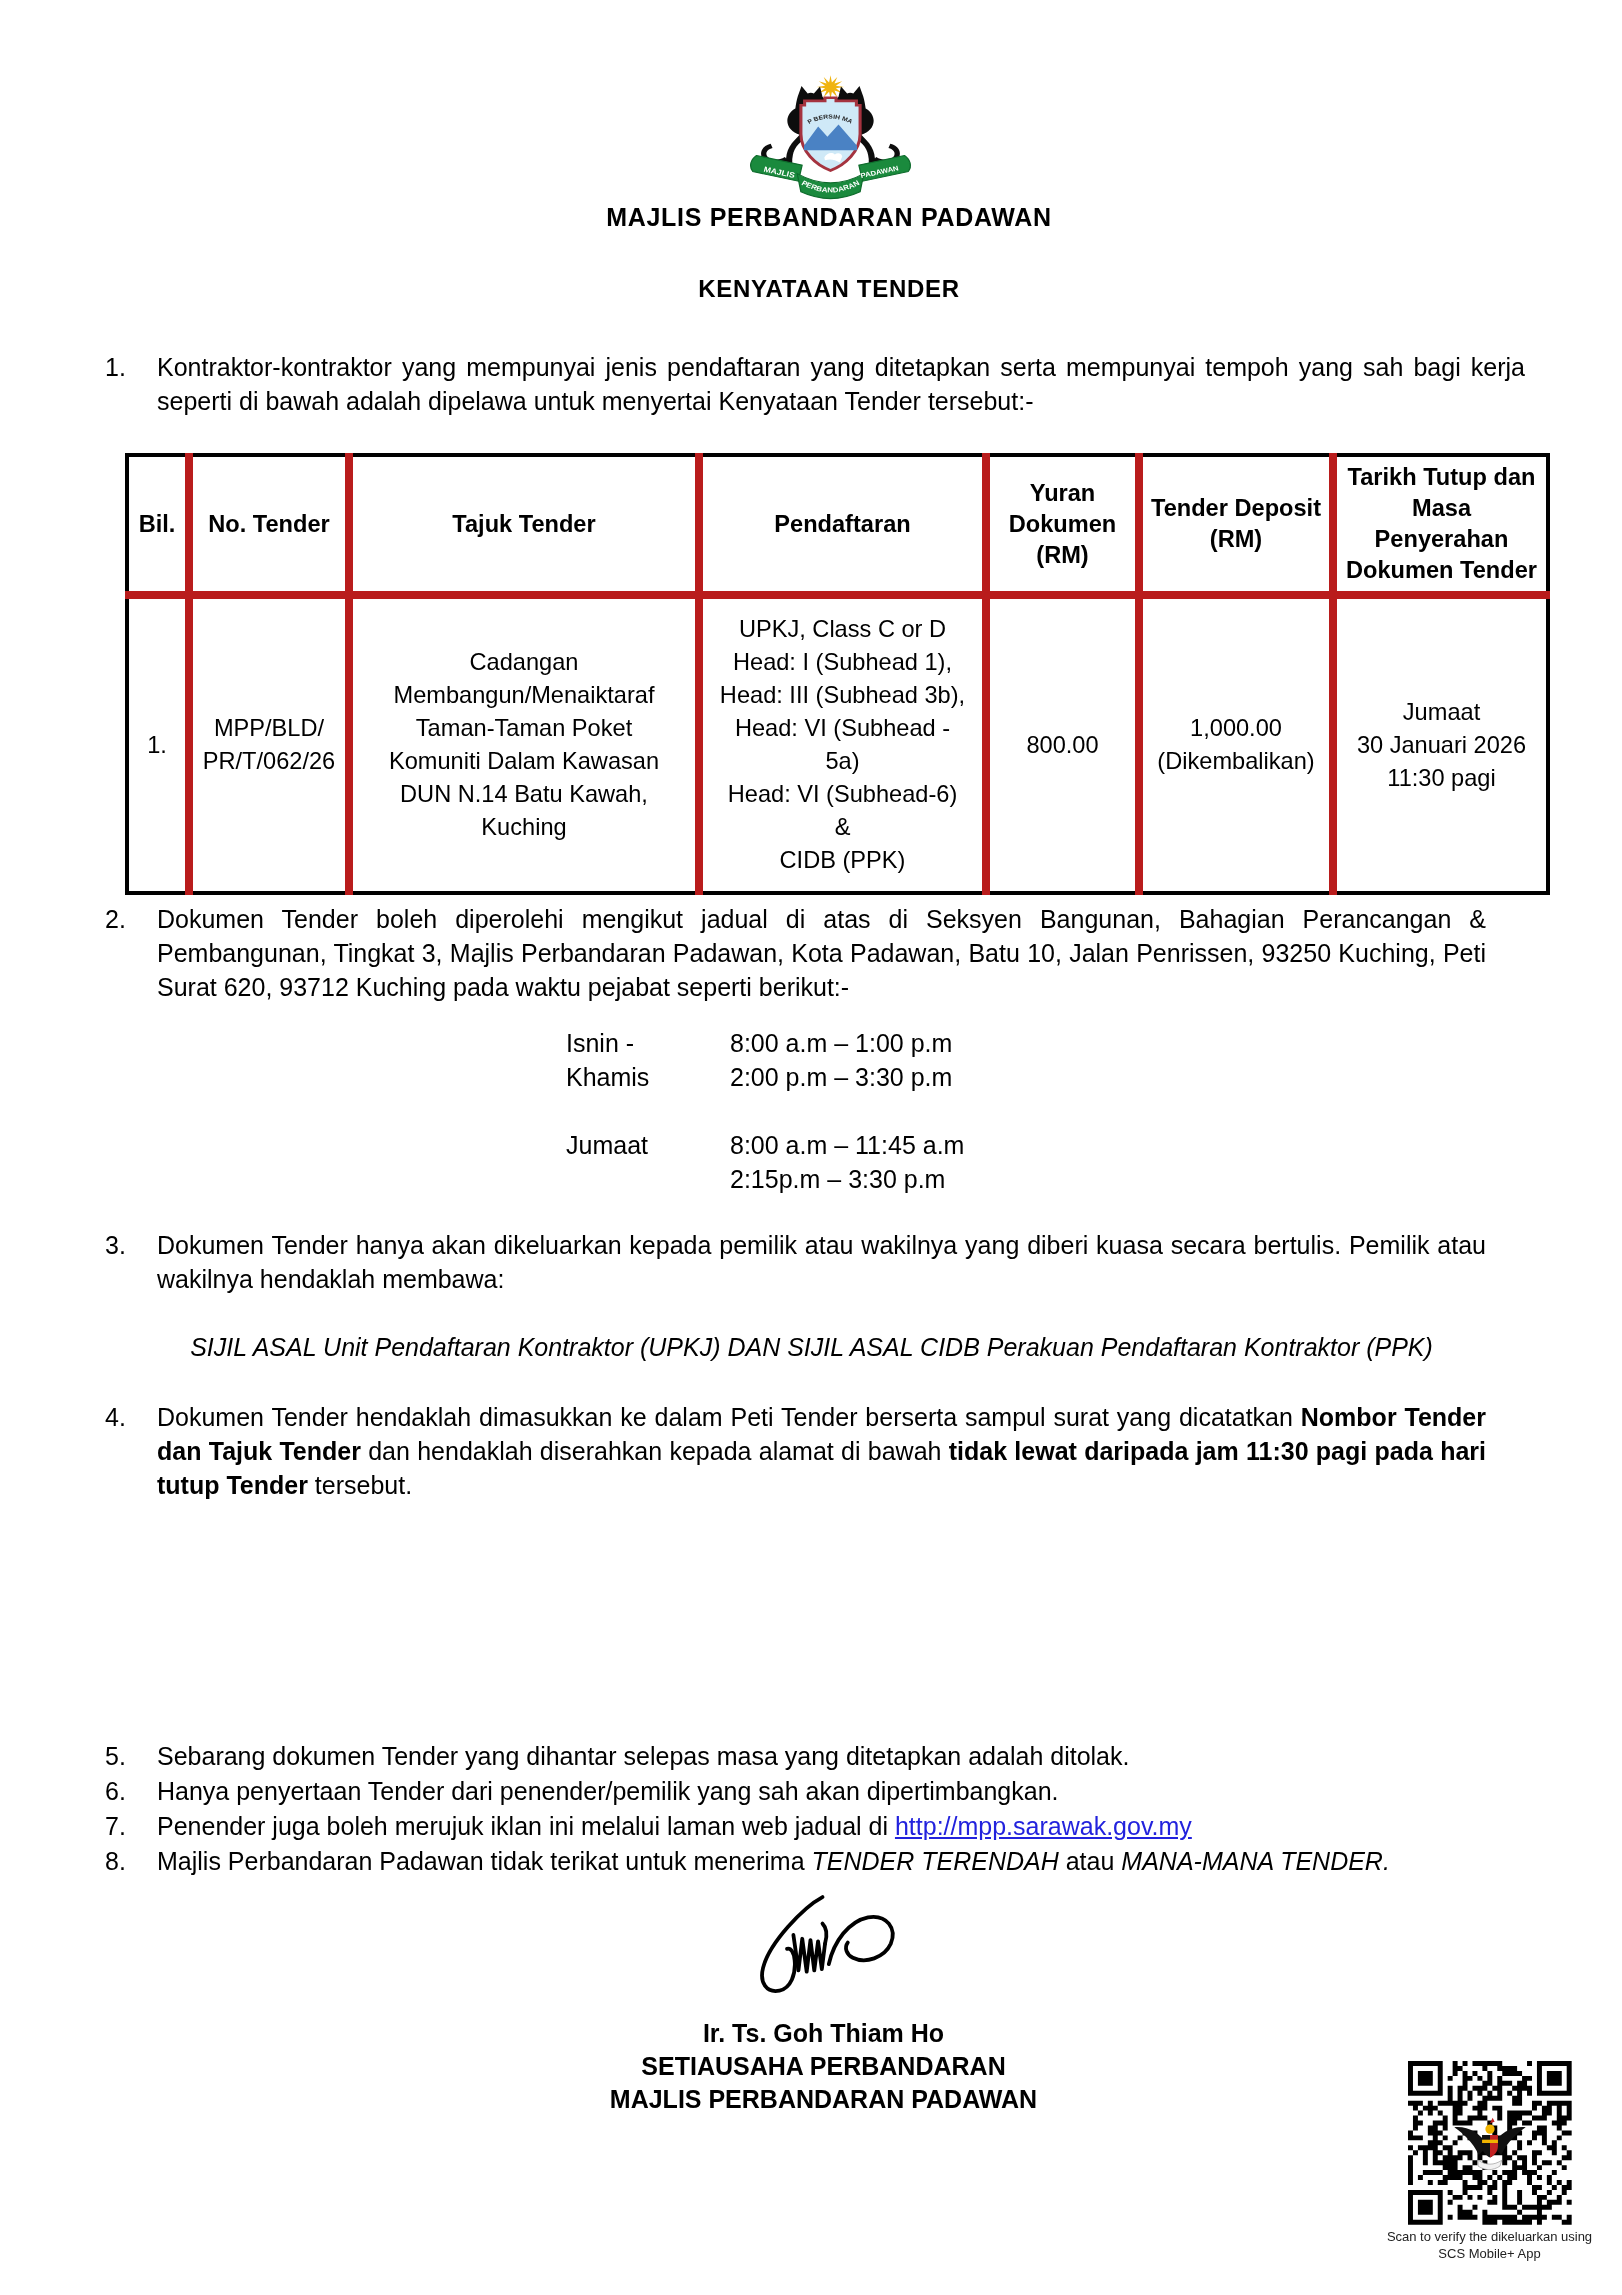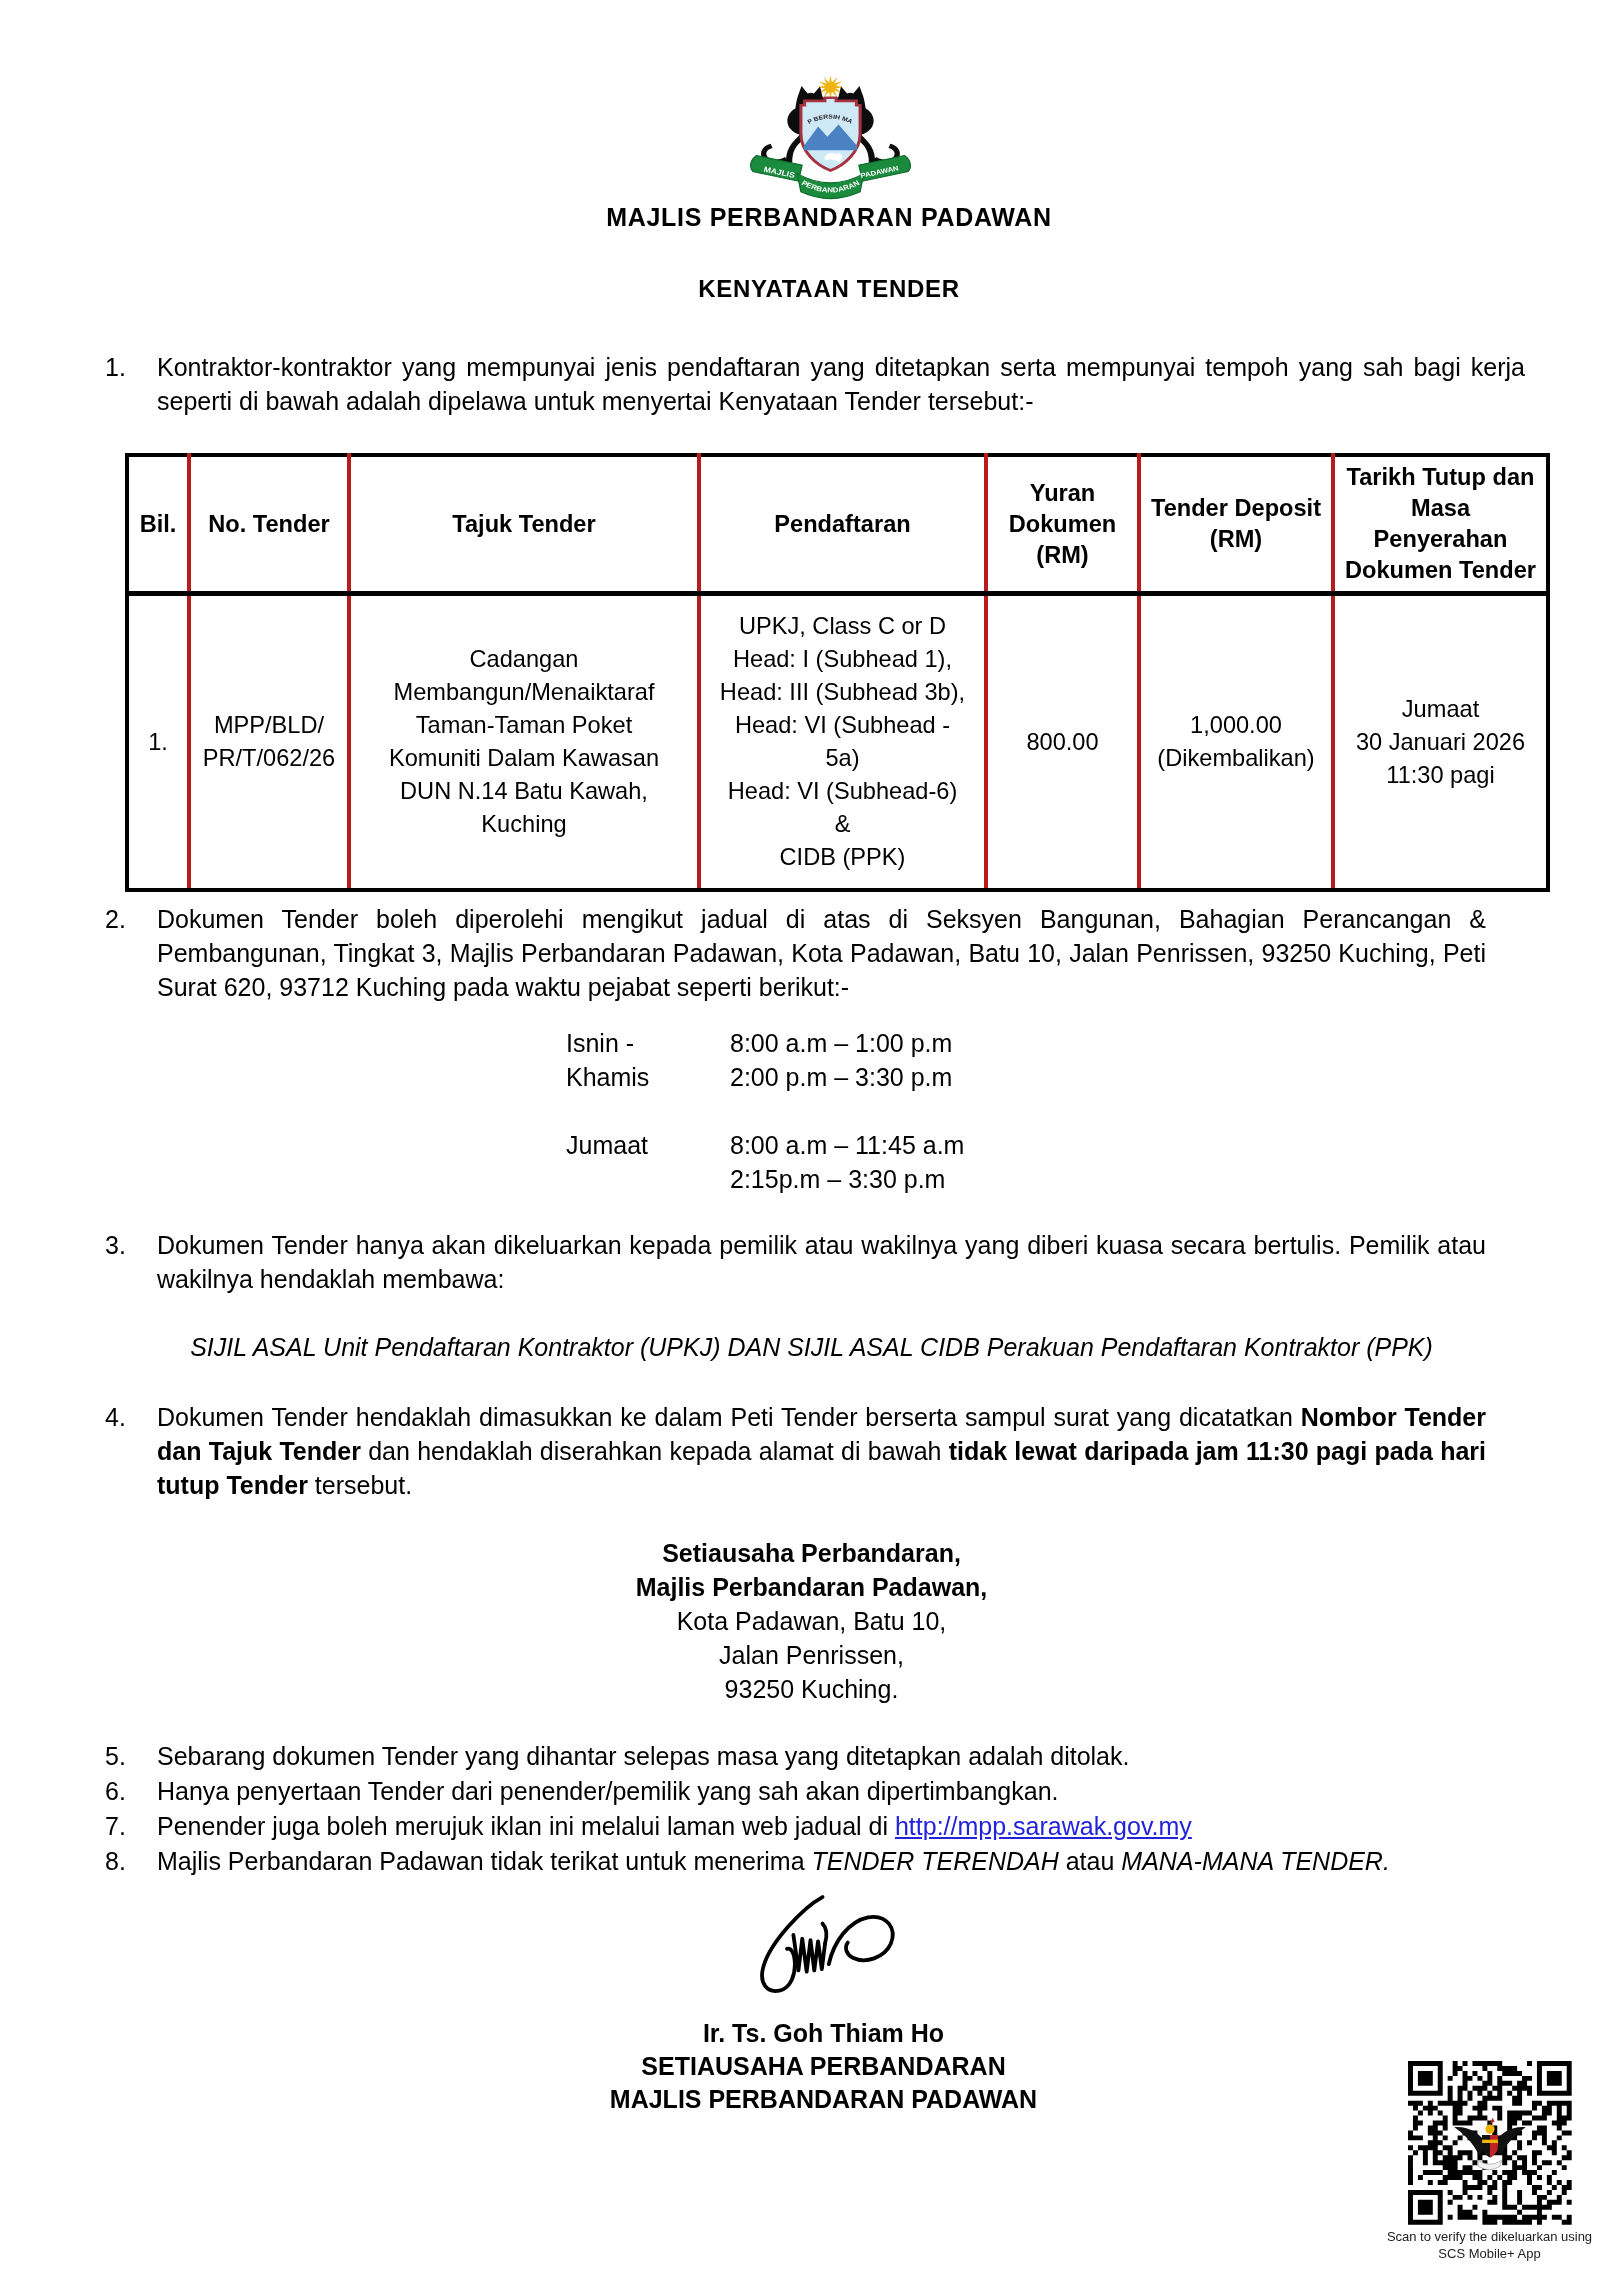--- a/index.html
+++ b/index.html
@@ -16,21 +16,21 @@
   
   .para{position:absolute;left:105px;display:flex;font-size:25px;line-height:34px;}
   .para .num{width:52px;flex:none;}
   .para .ptext{flex:1;text-align:justify;}
   .b{font-weight:bold;}
   .bi{font-weight:normal;font-style:italic;}
 
   
   table.tender-table{position:absolute;top:453px;left:125px;width:1421px;border-collapse:collapse;
        table-layout:fixed;font-size:23.6px;}
-  .tender-table th,.tender-table td{border:4px solid #b91c1c;text-align:center;vertical-align:middle;
+  .tender-table th,.tender-table td{border:8px solid #b91c1c;text-align:center;vertical-align:middle;
        padding:5.2px 6.5px;line-height:33px;}
   .tender-table th{font-weight:bold;height:92px;line-height:31px;}
   .tender-table td{height:281px;}
   .tender-table{border:4.6px solid #000;}
   .tender-table thead th{border-bottom:5.9px solid #000;border-top:4.6px solid #000;}
   .tender-table th:first-child,.tender-table td:first-child{border-left:4.6px solid #000;}
   .tender-table th:last-child,.tender-table td:last-child{border-right:4.6px solid #000;}
   .tender-table tbody td{border-bottom:4.6px solid #000;}
   .pre{white-space:pre-line;}
 
@@ -184,27 +184,20 @@
     <div class="ptext">Dokumen Tender hanya akan dikeluarkan kepada pemilik atau wakilnya yang diberi kuasa secara bertulis. Pemilik atau wakilnya hendaklah membawa:</div>
   </div>
 
   <div class="center-line bi" style="top:1330px;">SIJIL ASAL Unit Pendaftaran Kontraktor (UPKJ) DAN SIJIL ASAL CIDB Perakuan Pendaftaran Kontraktor (PPK)</div>
 
   <div class="para" style="top:1400px;width:1381px;">
     <div class="num">4.</div>
     <div class="ptext"><span>Dokumen Tender hendaklah dimasukkan ke dalam Peti Tender berserta sampul surat yang dicatatkan </span><span class="b">Nombor Tender dan Tajuk Tender</span><span> dan hendaklah diserahkan kepada alamat di bawah </span><span class="b">tidak lewat daripada jam 11:30 pagi pada hari tutup Tender</span><span> tersebut.</span></div>
   </div>
 
-  <div class="addr">
-    <div class="b">Setiausaha Perbandaran,</div>
-    <div class="b">Majlis Perbandaran Padawan,</div>
-    <div>Kota Padawan, Batu 10,</div>
-    <div>Jalan Penrissen,</div>
-    <div>93250 Kuching.</div>
-  </div>
 
   <div class="list-bottom">
     <div class="line">
       <div class="num">5.</div>
       <div>Sebarang dokumen Tender yang dihantar selepas masa yang ditetapkan adalah ditolak.</div>
     </div>
     <div class="line">
       <div class="num">6.</div>
       <div>Hanya penyertaan Tender dari penender/pemilik yang sah akan dipertimbangkan.</div>
     </div>

